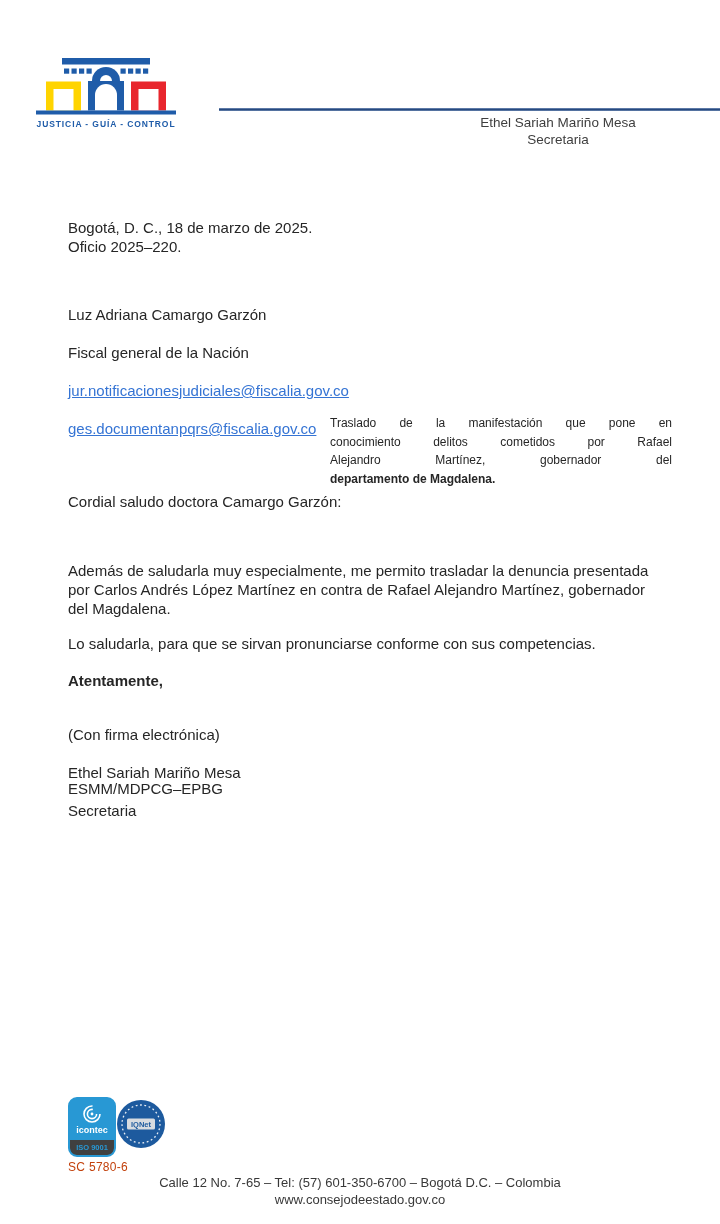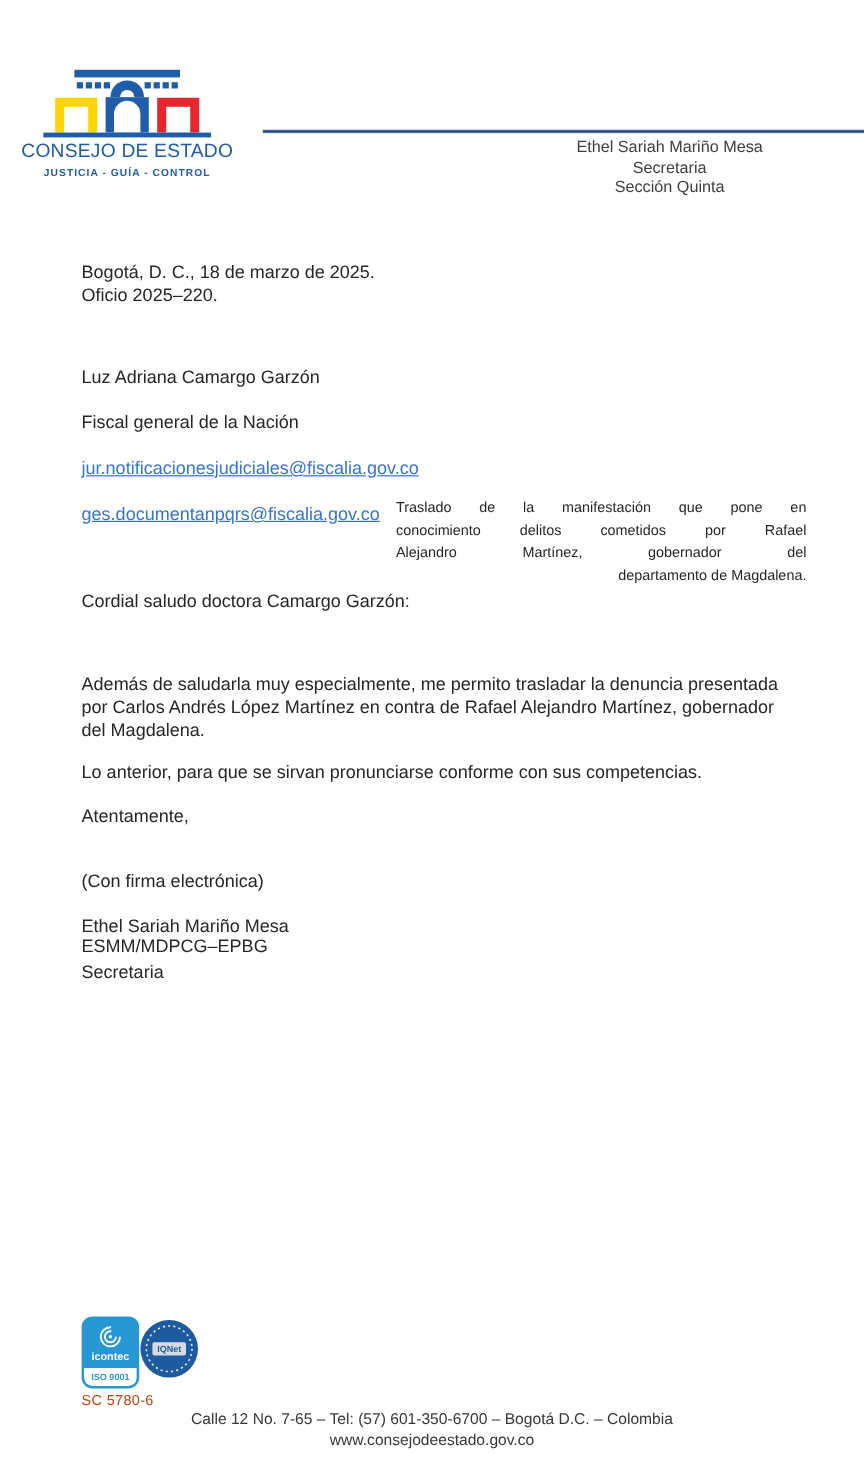--- a/index.html
+++ b/index.html
@@ -25,37 +25,37 @@
   
   .t { font-size:15px; line-height:19px; color:#262626; white-space:pre-line; }
   .date-block { left:68px; top:218px; }
   .recipient-block { left:68px; top:286px; line-height:19px; }
   .recipient-block div { height:19px; }
   .email-link { color:#3574d4; text-decoration:underline; }
 
   .subject-block { left:330px; top:414px; width:342px; font-size:12px; }
   .jline { height:18.5px; line-height:18.5px; overflow:hidden; text-align:justify; }
   .jline::after { content:""; display:inline-block; width:100%; height:0; }
-  .jline-last { height:18.5px; line-height:18.5px; text-align:right; }
+  .jline-last { height:18.5px; line-height:18.5px; text-align:left;font-weight:bold; }
 
   .greeting { left:68px; top:492px; }
   .para1 { left:68px; top:561px; width:650px; }
   .para2 { left:68px; top:634px; width:650px; }
-  .closing { left:68px; top:671px; }
+  .closing { left:68px; top:671px;font-weight:bold; }
   .sig-block { left:68px; top:706px; }
   .sig-block div { height:19px; font-size:15px; }
   .initials { left:68px; top:779px; }
 
   
   .certs { left:68px; top:1097px; display:flex; align-items:flex-start; }
   .icontec-badge { width:44px; border:2px solid #2898d4; border-radius:9px;
     background:#2898d4; overflow:hidden; }
   .icontec-top { height:41px; display:flex; flex-direction:column; align-items:center; justify-content:center; }
   .icontec-label { color:#ffffff; font-size:9px; font-weight:bold; margin-top:1px; }
-  .icontec-bottom { background:#ffffff; height:15px; line-height:15px; text-align:center;
+  .icontec-bottom { background:#404040; height:15px; line-height:15px; text-align:center;
     font-size:7.5px; font-weight:bold; color:#2898d4; border-radius:0 0 6px 6px; }
   .iqnet-wrap { margin-top:2px; }
   .sc-code { left:68px; top:1160px; font-size:12px; color:#c2410c; letter-spacing:0.3px; }
 
   
   .footer-address { left:0; right:0; top:1174px; text-align:center;
     font-size:13px; line-height:17px; color:#383838; white-space:pre-line; }
 </style>
 </head>
 <body>
@@ -82,30 +82,28 @@
     <path d="M59,52.5 L59,37 A11,11 0 0 1 81,37 L81,52.5 Z" fill="#ffffff"></path>
 
     <rect x="10" y="23.5" width="35" height="29" fill="#ffd400"></rect>
     <rect x="17.5" y="31" width="20" height="21.5" fill="#ffffff"></rect>
 
     <rect x="95" y="23.5" width="35" height="29" fill="#e8262d"></rect>
     <rect x="102.5" y="31" width="20" height="21.5" fill="#ffffff"></rect>
 
     <rect x="0" y="52.5" width="140" height="4" fill="#1f5ca9"></rect>
   </svg>
-  <div class="org-name">CONSEJO DE ESTADO</div>
   <div class="org-motto">JUSTICIA - GUÍA - CONTROL</div>
 </div>
 
 <div class="abs header-rule"></div>
 
 <div class="abs header-signer">
   <div>Ethel Sariah Mariño Mesa</div>
   <div>Secretaria</div>
-  <div>Sección Quinta</div>
 </div>
 
 <div class="abs t date-block">Bogotá, D. C., 18 de marzo de 2025.
 Oficio 2025–220.</div>
 
 <div class="abs t recipient-block">
   <div>Luz Adriana Camargo Garzón</div>
   <div>Fiscal general de la Nación</div>
   <div><a href="#" class="email-link">jur.notificacionesjudiciales@fiscalia.gov.co</a></div>
   <div><a href="#" class="email-link">ges.documentanpqrs@fiscalia.gov.co</a></div>
@@ -117,21 +115,21 @@
   <div class="jline">Alejandro Martínez, gobernador del</div>
   <div class="jline-last">departamento de Magdalena.</div>
 </div>
 
 <div class="abs t greeting">Cordial saludo doctora Camargo Garzón:</div>
 
 <div class="abs t para1">Además de saludarla muy especialmente, me permito trasladar la denuncia presentada
 por Carlos Andrés López Martínez en contra de Rafael Alejandro Martínez, gobernador
 del Magdalena.</div>
 
-<div class="abs t para2">Lo anterior, para que se sirvan pronunciarse conforme con sus competencias.</div>
+<div class="abs t para2">Lo saludarla, para que se sirvan pronunciarse conforme con sus competencias.</div>
 
 <div class="abs t closing">Atentamente,</div>
 
 <div class="abs t sig-block">
   <div>(Con firma electrónica)</div>
   <div>Ethel Sariah Mariño Mesa</div>
   <div>Secretaria</div>
 </div>
 
 <div class="abs t initials">ESMM/MDPCG–EPBG</div>

